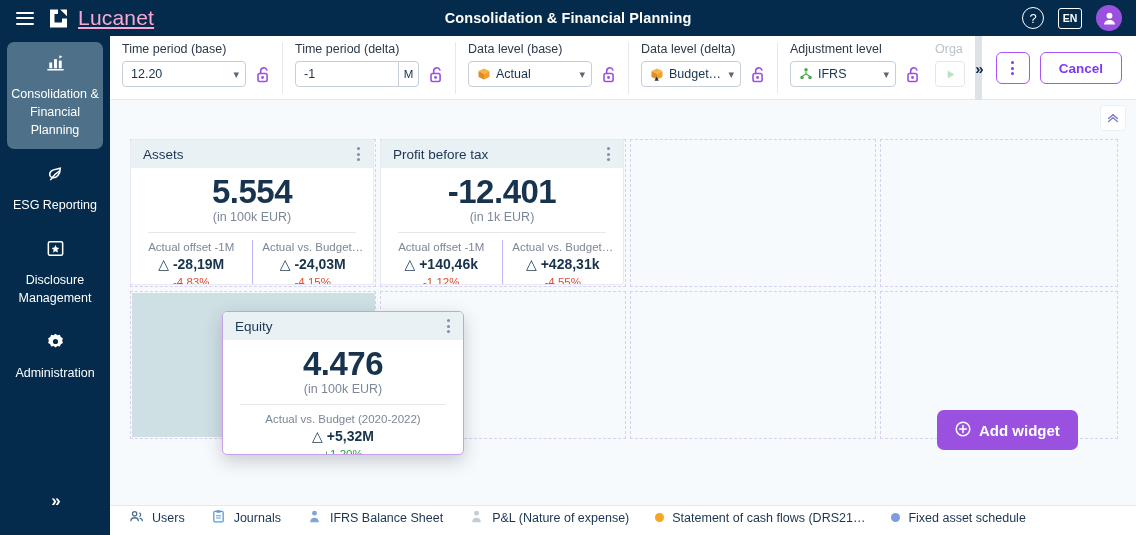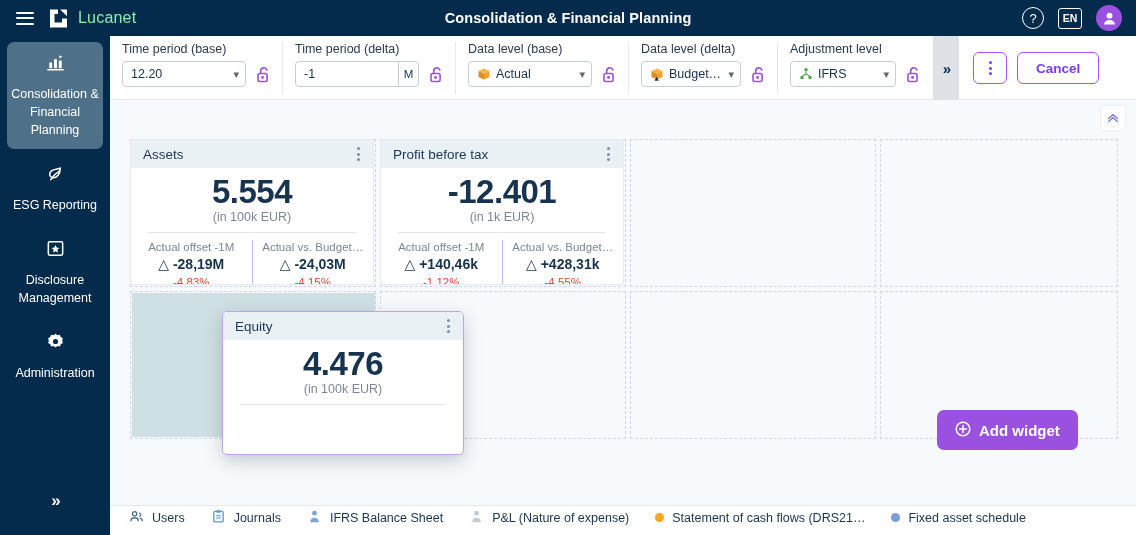--- a/index.html
+++ b/index.html
@@ -14,21 +14,21 @@
   
   .topbar {
     position: absolute; left: 0; top: 0; width: 1136px; height: 36px;
     background: #042B4B; display: flex; align-items: center;
   }
   .hamburger { width: 18px; height: 13px; margin-left: 16px; margin-right: 14px;
     display: flex; flex-direction: column; justify-content: space-between; cursor: pointer; }
   .hamburger i { display: block; height: 2px; background: #ffffff; border-radius: 1px; }
   .brand { display: flex; align-items: center; gap: 9px; }
   .logo-mark { width: 21px; height: 21px; position: relative; }
-  .brand-name { color: #86efac; font-size: 16px; letter-spacing: .2px; }
+  .brand-name { color: #f9a8d4; font-size: 21px; letter-spacing: .2px; text-decoration: underline; }
   .app-title {
     position: absolute; left: 0; right: 0; text-align: center;
     color: #ffffff; font-size: 14.5px; font-weight: bold; letter-spacing: .1px;
     pointer-events: none;
   }
   .topbar-right {
     position: absolute; right: 14px; top: 0; height: 36px;
     display: flex; align-items: center; gap: 14px;
   }
   .help-icon { width: 22px; height: 22px; border: 1.6px solid #ffffff; border-radius: 50%;
@@ -363,20 +363,30 @@
         <span class="lock-btn">
           <svg width="17" height="19" viewBox="0 0 18 20">
             <path d="M6 9 V6.2 a3.4 3.4 0 0 1 6.6 -1" fill="none" stroke="#9B51E0" stroke-width="1.7" stroke-linecap="round"></path>
             <rect x="3.2" y="9" width="9.6" height="8.4" rx="1.8" fill="none" stroke="#9B51E0" stroke-width="1.7"></rect>
             <circle cx="8" cy="13.2" r="1.5" fill="#9B51E0"></circle>
           </svg>
         </span>
       </div>
     </div>
 
+    <div class="param-group" style="padding-left:2px">
+      <span class="param-label dim">Orga</span>
+      <div class="param-row">
+        <div class="play-btn">
+          <svg width="13" height="13" viewBox="0 0 14 14">
+            <path d="M4 2.6 L11 7 L4 11.4 Z" fill="#B9E3B9"></path>
+          </svg>
+        </div>
+      </div>
+    </div>
 
     <div class="collapse-tab">»</div>
 
     <div class="toolbar-actions">
       <div class="btn-kebab">
         <i></i>
           <i></i>
           <i></i>
       </div>
       <button class="btn-outline">Cancel</button>
@@ -481,20 +491,30 @@
           <span class="card-kebab">
               <i></i>
               <i></i>
               <i></i>
             </span>
         </div>
         <div class="card-body">
           <div class="big-value">4.476</div>
           <div class="unit-label">(in 100k EUR)</div>
           <div class="card-split"></div>
+          <div class="kpi-row">
+            <div class="single-kpi">
+              <div class="kpi-label">Actual vs. Budget (2020-2022)</div>
+              <div class="kpi-delta">
+                <span class="tri">△</span>
+                <span>+5,32M</span>
+              </div>
+              <div class="kpi-pct pos">+1,20%</div>
+            </div>
+          </div>
         </div>
       </div>
     </div>
 
     <button class="add-widget">
       <span>
         <svg width="16" height="16" viewBox="0 0 16 16">
           <circle cx="8" cy="8" r="6.8" fill="none" stroke="#ffffff" stroke-width="1.5"></circle>
           <path d="M8 4.6 V11.4 M4.6 8 H11.4" stroke="#ffffff" stroke-width="1.5" stroke-linecap="round"></path>
         </svg>

